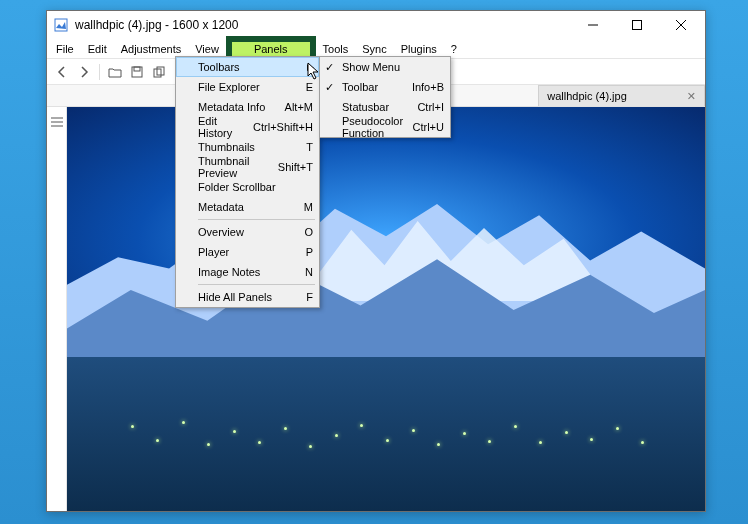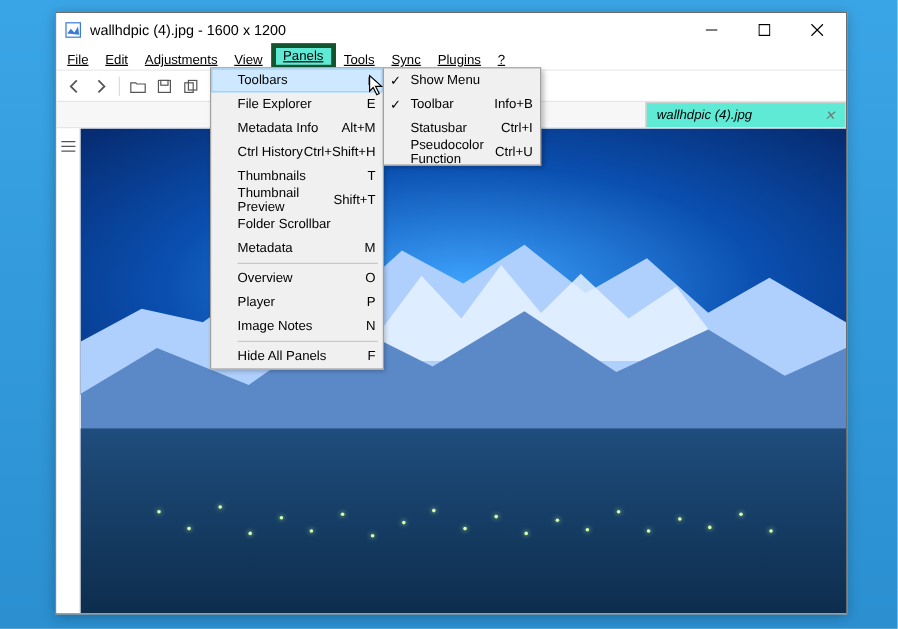--- a/index.html
+++ b/index.html
@@ -3,29 +3,29 @@
 <meta charset="utf-8">
 <style>
 * { margin: 0; padding: 0; box-sizing: border-box; font-family: "Segoe UI", Tahoma, sans-serif; font-size: 11px; }
 body { background: linear-gradient(180deg, #3aa5e6 0%, #2b8fd0 100%); width: 748px; height: 524px; overflow: hidden; position: relative; }
 .window { position: absolute; left: 46px; top: 10px; width: 660px; height: 502px; background: #fff; border: 1px solid #6d6d6d; box-shadow: 0 2px 10px rgba(0,0,0,0.25); display: flex; flex-direction: column; }
 .titlebar { height: 28px; display: flex; align-items: center; padding: 0 2px 0 6px; background: #fff; }
 .titlebar .app-icon { width: 16px; height: 16px; margin-right: 6px; display: inline-flex; align-items: center; justify-content: center; }
 .titlebar .title { flex: 1; color: #000; font-size: 12px; }
 .winbtns { display: flex; }
 .winbtn { width: 44px; height: 28px; display: flex; align-items: center; justify-content: center; color: #000; }
-.menubar { height: 20px; display: flex; align-items: flex-end; padding: 0 2px; background: #fff; border-bottom: 1px solid #e5e5e5; text-decoration: underline; }
+.menubar { height: 20px; display: flex; align-items: center; padding: 0 2px; background: #fff; border-bottom: 1px solid #e5e5e5; }
 .menubar .menu-item { padding: 2px 7px; color: #000; cursor: default; }
-.menubar .menu-item.active { background: #5eead4; border: 4px solid #14532d; padding: 1px 6px; }
+.menubar .menu-item.active { background: #bef264; border: 6px solid #14532d; padding: 1px 22px; }
 .toolbar { height: 26px; display: flex; align-items: center; gap: 4px; padding: 0 6px; background: #fff; border-bottom: 1px solid #e5e5e5; }
 .tb-icon { width: 18px; height: 18px; display: inline-flex; align-items: center; justify-content: center; color: #555; }
 .tb-sep { width: 1px; height: 16px; background: #ddd; margin: 0 2px; }
 .tabbar { height: 22px; background: #f7f7f7; border-bottom: 1px solid #e1e1e1; display: flex; align-items: stretch; }
 .tab-spacer { flex: 1; }
-.tab { display: flex; align-items: center; background: #5eead4; border: 1px solid #d0d0d0; border-bottom: none; padding: 0 8px; gap: 60px; font-size: 11px; font-style: italic; }
+.tab { display: flex; align-items: center; background: #e5e5e5; border: 1px solid #d0d0d0; border-bottom: none; padding: 0 8px; gap: 60px; font-size: 11px; }
 .tab .tab-close { color: #777; }
 .left-rail { width: 20px; background: #fff; border-right: 1px solid #e5e5e5; display: flex; flex-direction: column; align-items: center; padding-top: 6px; gap: 6px; }
 .content-row { flex: 1; display: flex; }
 .viewer { flex: 1; background: #fff; overflow: hidden; position: relative; }
 .photo { position: absolute; inset: 0; }
 .sky { position: absolute; left:0; right:0; top:0; height:55%; background: radial-gradient(ellipse at 50% 60%, #3fa6ff 0%, #0a4fb0 55%, #062a6e 100%); }
 .mtn1 { position:absolute; left:0; right:0; bottom:38%; height:40%; background:#a7c5f0; clip-path: polygon(0% 100%, 0% 55%, 8% 38%, 16% 45%, 24% 22%, 33% 40%, 42% 8%, 50% 25%, 58% 5%, 66% 30%, 74% 12%, 82% 40%, 90% 22%, 100% 45%, 100% 100%); filter: brightness(1.05); }
 .mtn2 { position:absolute; left:0; right:0; bottom:30%; height:38%; background:#5b89c8; clip-path: polygon(0% 100%, 0% 60%, 10% 35%, 22% 55%, 34% 20%, 46% 45%, 58% 15%, 70% 48%, 82% 25%, 92% 50%, 100% 35%, 100% 100%); }
 .snow { position:absolute; left:30%; right:18%; bottom:52%; height:22%; background:#e6f2ff; clip-path: polygon(0% 100%, 8% 40%, 18% 70%, 28% 20%, 38% 60%, 48% 10%, 58% 55%, 68% 18%, 80% 60%, 92% 30%, 100% 70%, 100% 100%); opacity:0.85; }
 .valley { position:absolute; left:0; right:0; bottom:0; height:38%; background: linear-gradient(180deg, #1f4d7d 0%, #0d2d4d 100%); }
@@ -199,21 +199,21 @@
   </div>
   <div class="dd-row">
       <span class="lbl">File Explorer</span>
       <span class="sc">E</span>
     </div>
   <div class="dd-row">
       <span class="lbl">Metadata Info</span>
       <span class="sc">Alt+M</span>
     </div>
   <div class="dd-row">
-      <span class="lbl">Ctrl History</span>
+      <span class="lbl">Edit History</span>
       <span class="sc">Ctrl+Shift+H</span>
     </div>
   <div class="dd-row">
       <span class="lbl">Thumbnails</span>
       <span class="sc">T</span>
     </div>
   <div class="dd-row">
       <span class="lbl">Thumbnail Preview</span>
       <span class="sc">Shift+T</span>
     </div>

